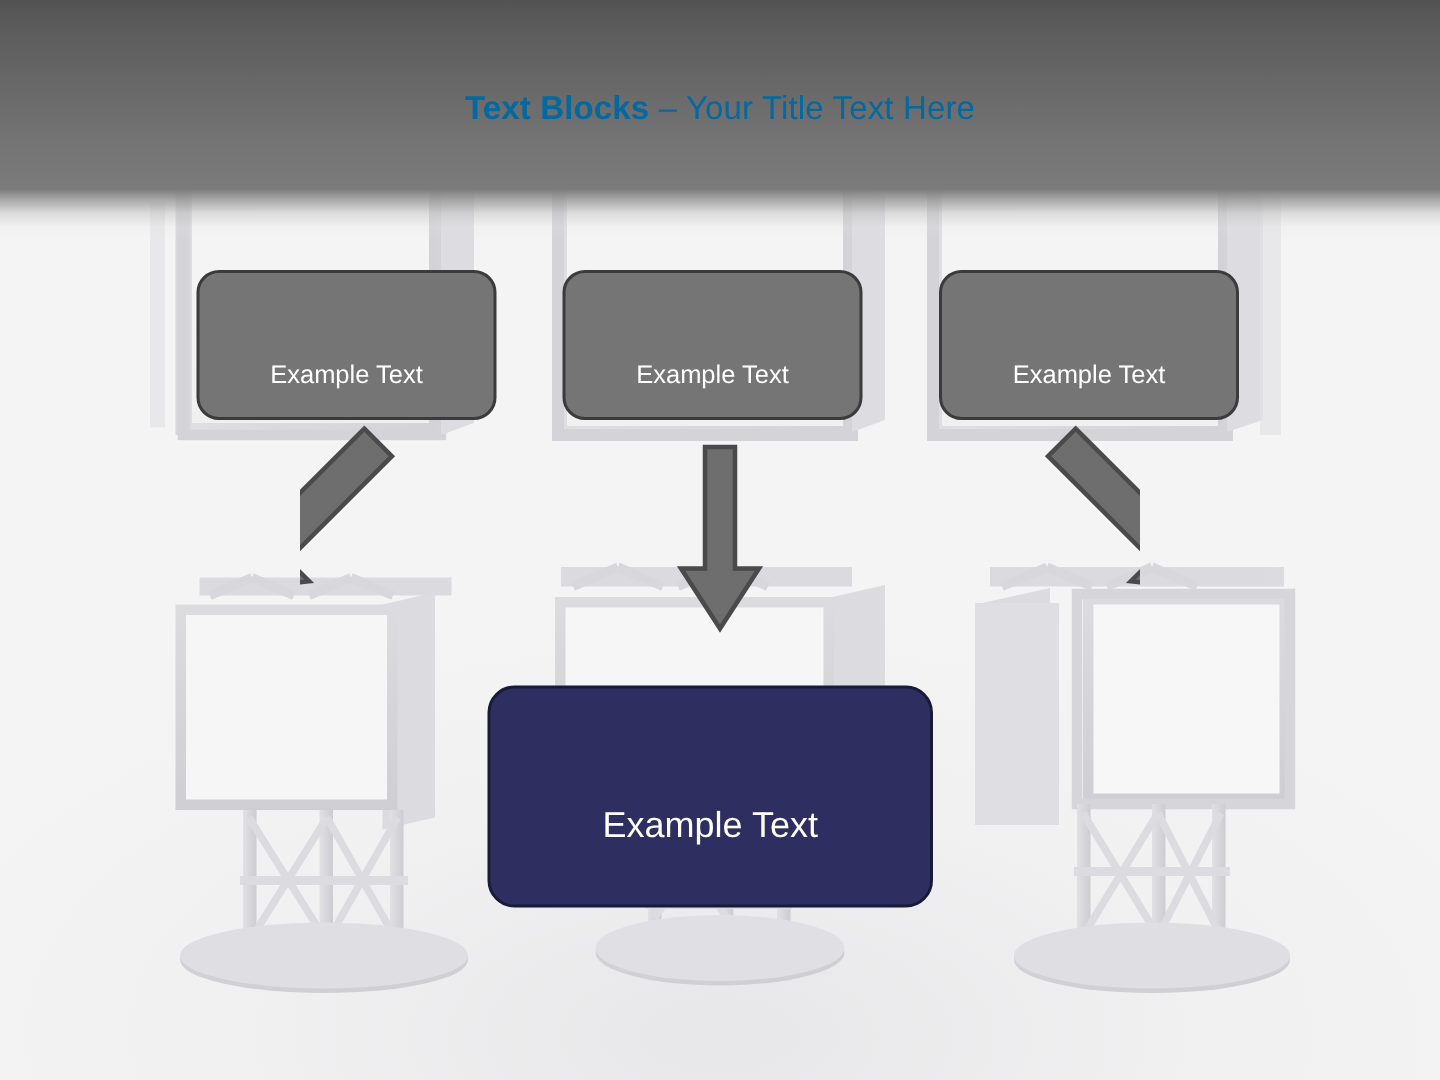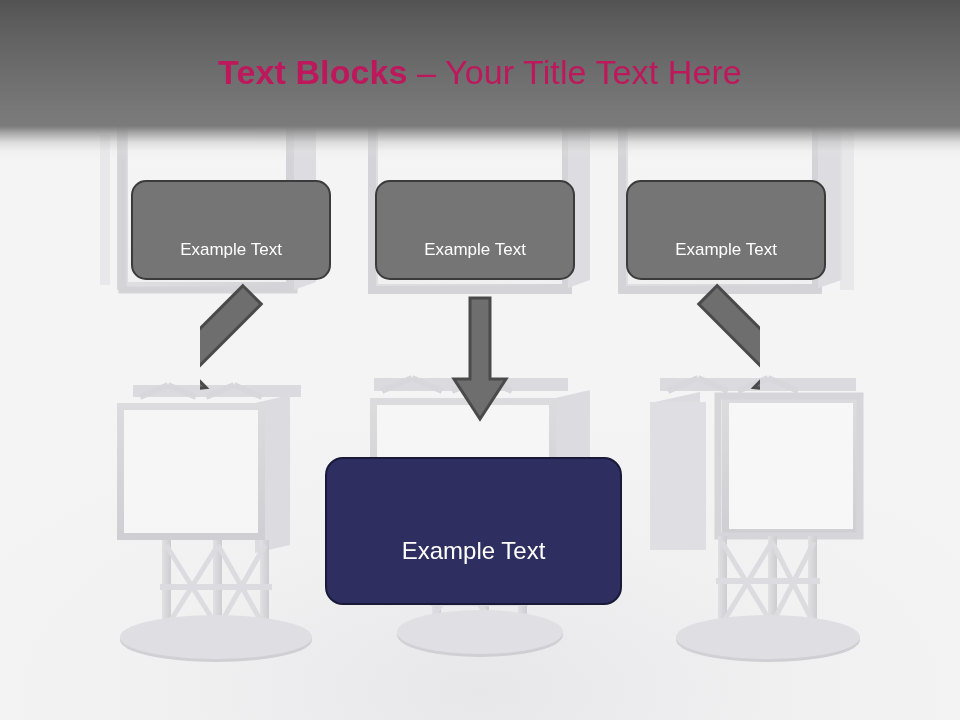--- a/index.html
+++ b/index.html
@@ -48,22 +48,22 @@
     background: linear-gradient(180deg, rgba(123,123,123,1) 0%, rgba(150,150,150,0.78) 22%,
                 rgba(190,190,190,0.45) 48%, rgba(225,225,225,0.18) 74%, rgba(243,243,243,0) 100%);
     z-index: 6;
     pointer-events: none;
   }
   #title {
     position: absolute;
     left: 0; top: 53px;
     width: 960px;
     text-align: center;
-    color: #be185d;
-    font-size: 34px;
+    color: #0369a1;
+    font-size: 22px;
     line-height: 38px;
     letter-spacing: .1px;
     white-space: nowrap;
     z-index: 7;
   }
   #title .bold { font-weight: 700; }
   #title .light { font-weight: 400; }
 
   
   .box {

